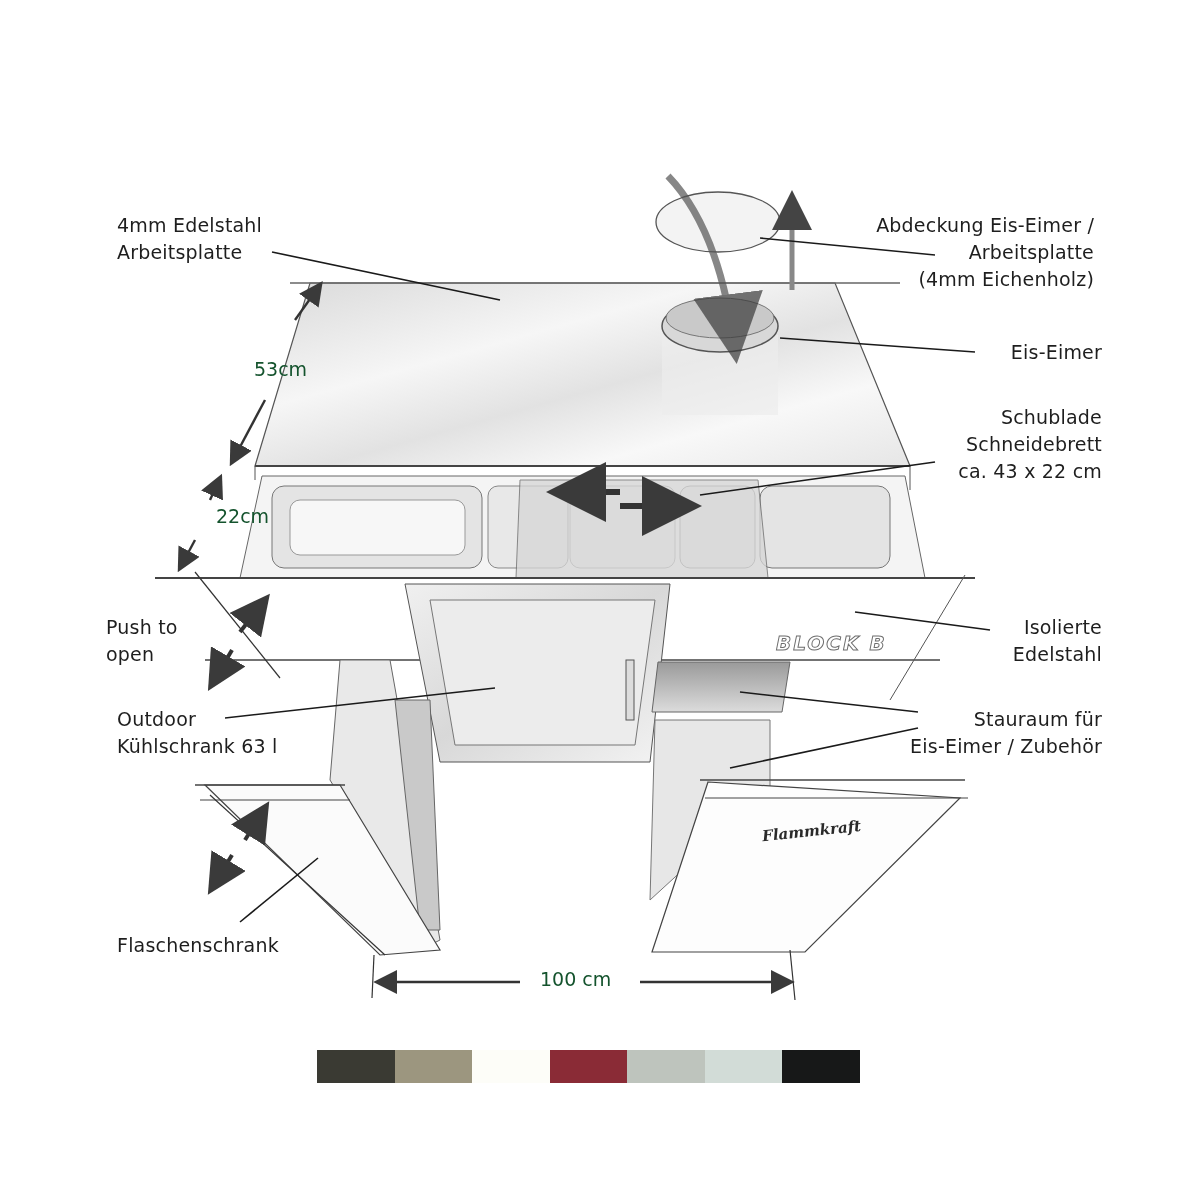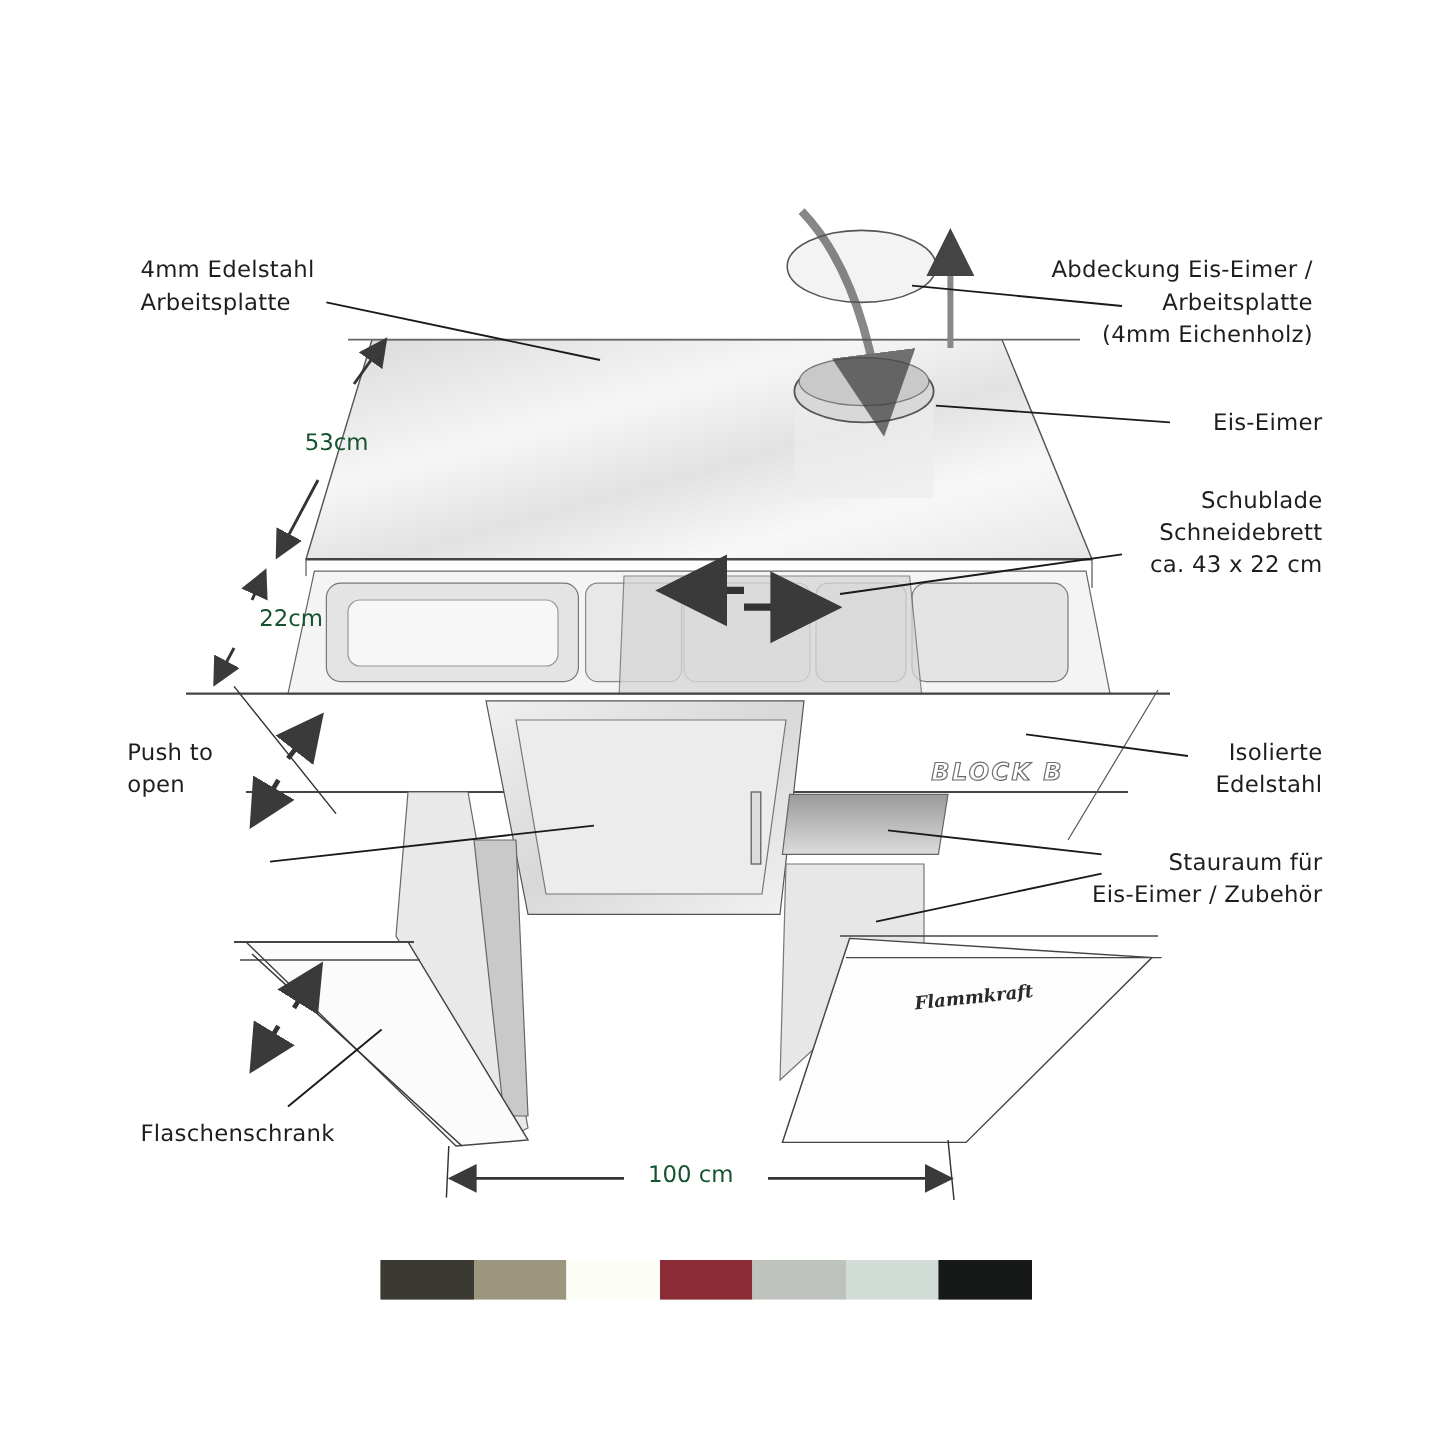--- a/index.html
+++ b/index.html
@@ -142,20 +142,24 @@
   </svg>
 
   <div class="label" style="left:117px; top:212px;">
     <span>4mm Edelstahl</span>
     <span>Arbeitsplatte</span>
   </div>
   <div class="label" style="left:106px; top:614px;">
     <span>Push to</span>
     <span>open</span>
   </div>
+  <div class="label" style="left:117px; top:706px;">
+    <span>Outdoor</span>
+    <span>Kühlschrank 63 l</span>
+  </div>
   <div class="label" style="left:117px; top:932px;">
     <span>Flaschenschrank</span>
   </div>
 
   <div class="label right" style="right:106px; top:212px;">
     <span>Abdeckung Eis-Eimer /</span>
     <span>Arbeitsplatte</span>
     <span>(4mm Eichenholz)</span>
   </div>
   <div class="label right" style="right:98px; top:339px;">

